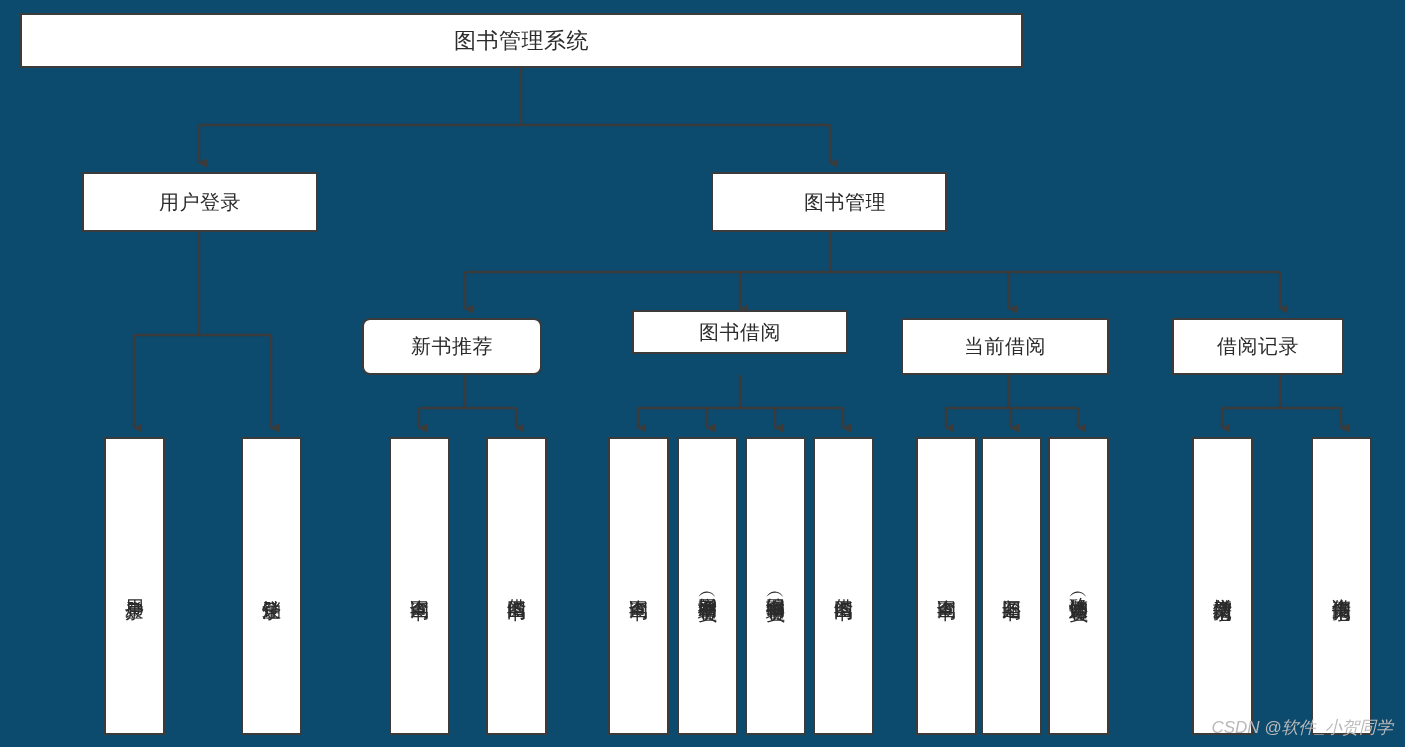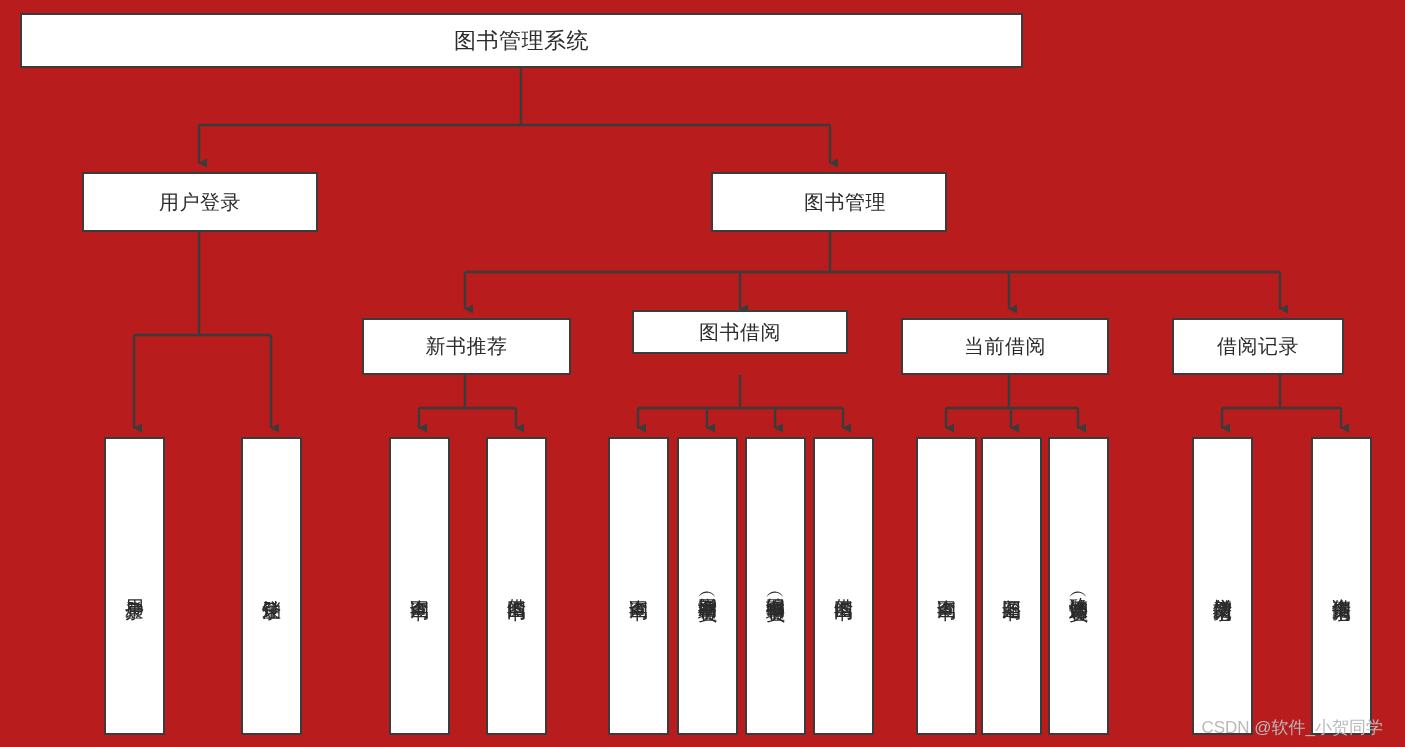--- a/index.html
+++ b/index.html
@@ -9,21 +9,21 @@
     background: #ffffff;
   }
   body {
     font-family: "Liberation Sans", "DejaVu Sans", sans-serif;
     color: #1f1f1f;
   }
   #diagram-root {
     position: relative;
     width: 1405px;
     height: 747px;
-    background: #b91c1c;
+    background: #0c4a6e;
     overflow: hidden;
     text-align: center;
   }
   svg.connector-layer {
     position: absolute;
     left: 0;
     top: 0;
     width: 1405px;
     height: 747px;
     pointer-events: none;
@@ -57,27 +57,28 @@
   .node-leaf .node-label {
     font-size: 19px;
     writing-mode: vertical-rl;
     text-orientation: upright;
     line-height: 1.16;
     letter-spacing: 1px;
     white-space: nowrap;
   }
   .watermark {
     position: absolute;
-    right: 22px;
+    right: 12px;
     bottom: 8px;
     font-size: 17px;
     color: #b9b9b9;
     z-index: 5;
     white-space: nowrap;
     font-family: "Liberation Sans", "DejaVu Sans", sans-serif;
+    font-style: italic;
   }
 </style>
 </head>
 <body>
 
 <div id="diagram-root">
 
   <svg class="connector-layer" viewBox="0 0 1405 747" xmlns="http://www.w3.org/2000/svg">
     <defs>
       <marker id="arrowhead" markerWidth="9" markerHeight="9" refX="4.5" refY="8" orient="auto" markerUnits="userSpaceOnUse">
@@ -135,21 +136,21 @@
     <span class="node-label">图书管理系统</span>
   </div>
 
   <div class="node node-l1" style="left:82px; top:172px; width:236px; height:60px;">
     <span class="node-label">用户登录</span>
   </div>
   <div class="node node-l1" style="left:711px; top:172px; width:236px; height:60px;padding-left:32px;">
     <span class="node-label">图书管理</span>
   </div>
 
-  <div class="node node-l2" style="left:362px; top:318px; width:209px; height:57px;">
+  <div class="node node-l2" style="left:362px; top:318px; width:180px; height:57px;border-radius:8px;">
     <span class="node-label">新书推荐</span>
   </div>
   <div class="node node-l2" style="left:632px; top:310px; width:216px; height:44px;">
     <span class="node-label">图书借阅</span>
   </div>
   <div class="node node-l2" style="left:901px; top:318px; width:208px; height:57px;">
     <span class="node-label">当前借阅</span>
   </div>
   <div class="node node-l2" style="left:1172px; top:318px; width:172px; height:57px;">
     <span class="node-label">借阅记录</span>

